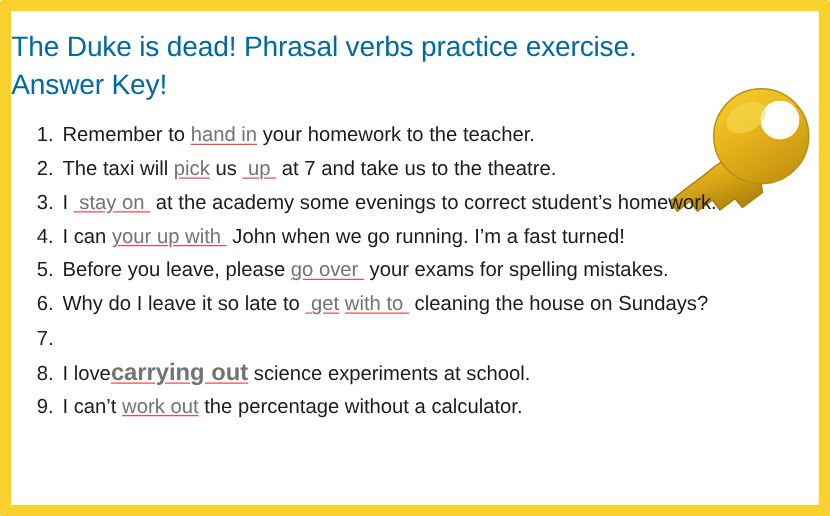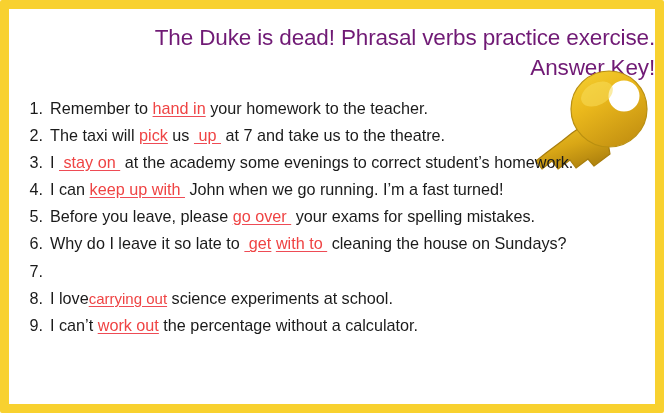--- a/index.html
+++ b/index.html
@@ -17,22 +17,22 @@
     position: relative;
     box-sizing: border-box;
     width: 664px;
     height: 413px;
     background: #ffffff;
     border: 9px solid #f8d12f;
     border-radius: 2px;
   }
   #title-block {
     padding-top: 14px;
-    text-align: right;
-    color: #701a75;
+    text-align: left;
+    color: #0369a1;
     font-size: 22.5px;
     line-height: 30px;
     letter-spacing: -0.15px;
   }
   .title-line {
     display: block;
     white-space: nowrap;
   }
   #answer-list {
     position: relative;
@@ -54,27 +54,28 @@
     width: 34px;
     margin-right: 7px;
     text-align: right;
     color: #1b1b1b;
   }
   .item-text {
     flex: 0 1 auto;
     overflow: hidden;
   }
   .ans {
-    color: #ef4444;
+    color: #737373;
     text-decoration: underline;
     text-decoration-color: #ee4b55;
     text-underline-offset: 1.5px;
   }
   .ans.small {
-    font-size: 15px;
+    font-size: 19px;
+    font-weight: bold;
   }
   .sp {
     white-space: pre;
   }
   #key-icon {
     position: absolute;
     left: 505px;
     top: 52px;
     width: 145px;
     height: 115px;
@@ -120,21 +121,21 @@
       <li>
         <span class="item-number">2.</span>
         <span class="item-text"><span class="sp">The taxi will </span><span class="ans sp">pick</span><span class="sp"> us </span><span class="ans sp"> up </span><span class="sp"> at 7 and take us to the theatre.</span></span>
       </li>
       <li>
         <span class="item-number">3.</span>
         <span class="item-text"><span class="sp">I </span><span class="ans sp"> stay on </span><span class="sp"> at the academy some evenings to correct student’s homework.</span></span>
       </li>
       <li>
         <span class="item-number">4.</span>
-        <span class="item-text"><span class="sp">I can </span><span class="ans sp">keep up with </span><span class="sp"> John when we go running. I’m a fast turned!</span></span>
+        <span class="item-text"><span class="sp">I can </span><span class="ans sp">your up with </span><span class="sp"> John when we go running. I’m a fast turned!</span></span>
       </li>
       <li>
         <span class="item-number">5.</span>
         <span class="item-text"><span class="sp">Before you leave, please </span><span class="ans sp">go over </span><span class="sp"> your exams for spelling mistakes.</span></span>
       </li>
       <li>
         <span class="item-number">6.</span>
         <span class="item-text"><span class="sp">Why do I leave it so late to </span><span class="ans sp"> get</span><span class="sp"> </span><span class="ans sp">with to </span><span class="sp"> cleaning the house on Sundays?</span></span>
       </li>
       <li>

